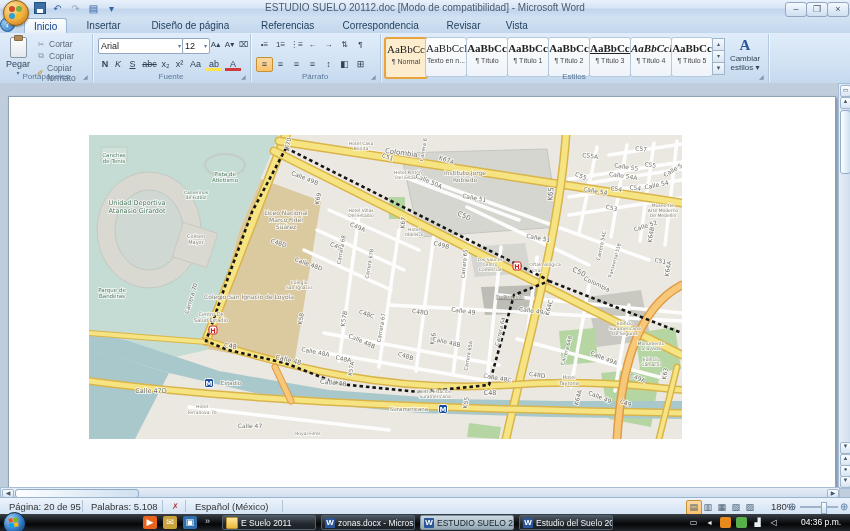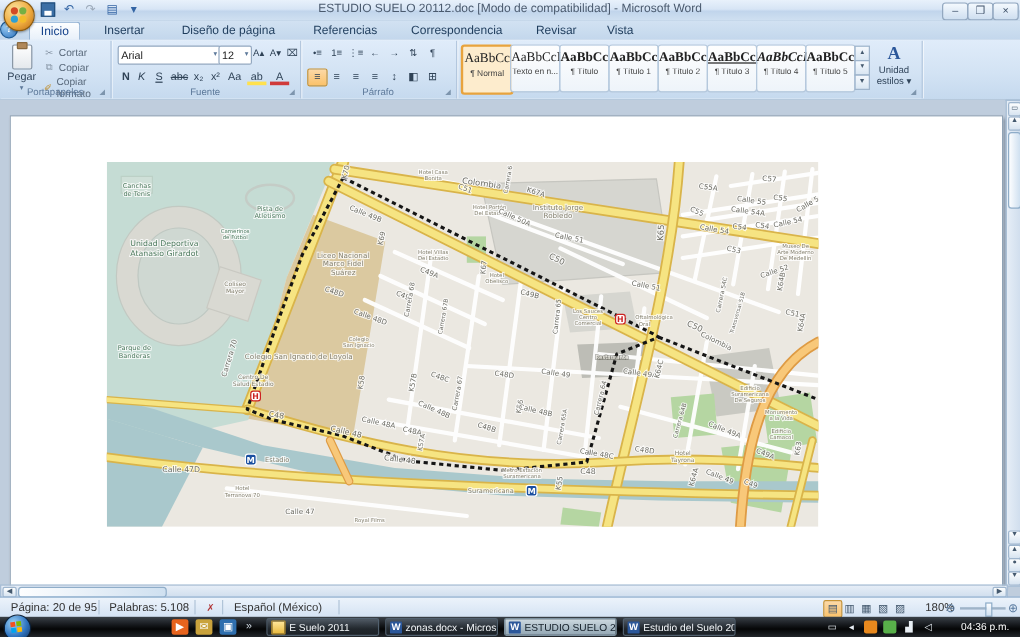--- a/index.html
+++ b/index.html
@@ -231,23 +231,24 @@
             <div class="lbl">¶ Título 5</div>
           </div>
         </div>
       <div id="gallery-scroll">
           <div class="galbtn" style="left: 332px; top: 4px;">▴</div>
           <div class="galbtn" style="left: 332px; top: 16px;">▾</div>
           <div class="galbtn" style="left: 332px; top: 28px;">▼</div>
         </div>
       <div class="bigbtn" style="left:344px;top:3px;width:42px;">
         <span style="font-size:15px;font-weight:bold;color:#2b579a;font-family:'Liberation Serif',serif;">A</span>
-        <span style="font-size:8px;">Unidad</span>
+        <span style="font-size:8px;">Cambiar</span>
         <span style="font-size:8px;">estilos ▾</span>
       </div>
+      <div class="gname">Estilos</div>
       <div class="launcher" style="left:379px;">◢</div>
     </div>
 
   </div>
 
   <div id="docarea" class="abs">
     <div id="page" class="abs">
       <div id="map-wrap" class="abs">
         <svg id="map-svg" width="593" height="304" viewBox="0 0 593 304">
           <rect x="0" y="0" width="593" height="304" fill="#ebe8e1"></rect>

